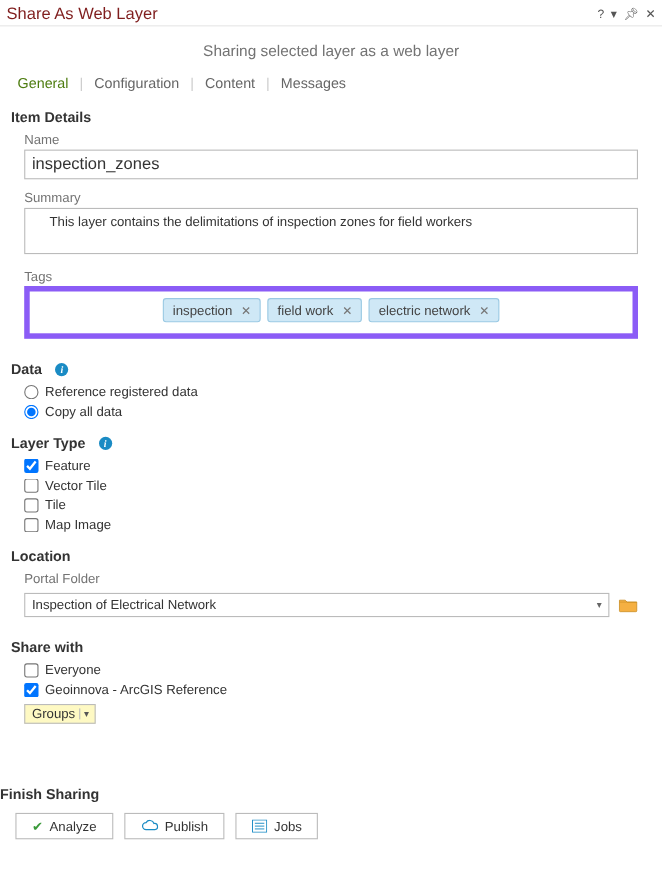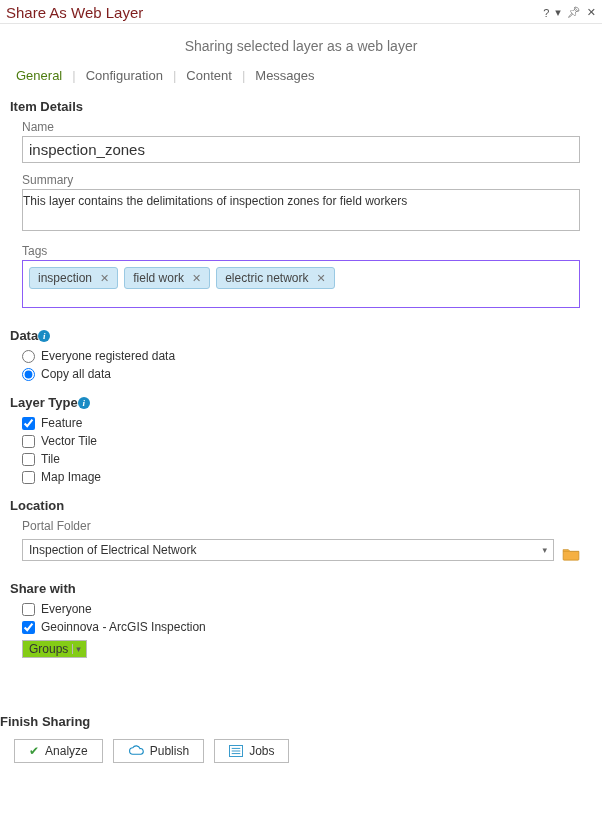--- a/index.html
+++ b/index.html
@@ -46,21 +46,21 @@
   }
   .tab { padding: 4px 10px; cursor: pointer; }
   .tab.active { color: #4d7c0f; }
   .tab-sep { color: #ccc; }
   .section-head {
     font-weight: 600;
     font-size: 13px;
     color: #333;
     padding: 12px 10px 4px 10px;
   }
-  .section-head.with-info { display: flex; align-items: center; gap: 0; }
+  .section-head.with-info { display: flex; align-items: center; gap: 12px; }
   .info-icon {
     display: inline-flex;
     width: 12px; height: 12px;
     border-radius: 50%;
     background: #1a8bc4;
     color: #fff;
     font-size: 9px;
     font-weight: bold;
     align-items: center;
     justify-content: center;
@@ -73,36 +73,37 @@
     width: 100%;
     border: 1px solid #bbb;
     padding: 4px 6px;
     font-family: inherit;
     font-size: 15px;
     color: #333;
   }
   .textarea {
     width: 100%;
     border: 1px solid #bbb;
-    padding: 4px 0;
+    padding: 4px 22px;
     font-family: inherit;
     font-size: 12px;
     color: #333;
     height: 42px;
     resize: none;
   }
   .tags-box {
     width: 100%;
-    border: 1px solid #8b5cf6;
+    border: 5px solid #8b5cf6;
     padding: 6px;
     min-height: 48px;
     display: flex;
     flex-wrap: wrap;
     gap: 6px;
     align-content: flex-start;
+    justify-content: center;
   }
   .tag-chip {
     display: inline-flex;
     align-items: center;
     gap: 8px;
     background: #cfe8f6;
     border: 1px solid #9ac9e3;
     border-radius: 3px;
     padding: 3px 8px;
     color: #444;
@@ -112,21 +113,21 @@
   .radio-row, .check-row {
     display: flex;
     align-items: center;
     gap: 6px;
     padding: 2px 22px;
     color: #333;
   }
   .radio-row input, .check-row input { margin: 0; }
   .select-row {
     display: flex;
-    align-items: flex-end;
+    align-items: center;
     gap: 8px;
     padding: 2px 22px 8px 22px;
   }
   .select {
     flex: 1;
     border: 1px solid #bbb;
     padding: 3px 6px;
     font-family: inherit;
     font-size: 12px;
     background: #fff;
@@ -137,21 +138,21 @@
   }
   .select .caret { color: #666; font-size: 9px; }
   .folder-icon {
     width: 18px; height: 14px;
     cursor: pointer;
   }
   .groups-dd {
     display: inline-flex;
     align-items: center;
     border: 1px solid #bbb;
-    background: #84cc16;
+    background: #fef9c3;
     padding: 1px 2px 1px 6px;
     margin-left: 22px;
     cursor: pointer;
     gap: 4px;
     font-size: 12px;
   }
   .groups-dd .caret-box {
     border-left: 1px solid #bbb;
     padding: 0 3px;
     font-size: 9px;
@@ -235,21 +236,21 @@
     </span>
   </div>
 </div>
 
 <div class="section-head with-info">
   <span>Data</span>
   <span class="info-icon">i</span>
 </div>
 <label class="radio-row">
   <input type="radio" name="dataopt" style="">
-  <span>Everyone registered data</span>
+  <span>Reference registered data</span>
 </label>
 <label class="radio-row">
   <input type="radio" name="dataopt" checked="" style="">
   <span>Copy all data</span>
 </label>
 
 <div class="section-head with-info">
   <span>Layer Type</span>
   <span class="info-icon">i</span>
 </div>
@@ -287,21 +288,21 @@
   </span>
 </div>
 
 <div class="section-head">Share with</div>
 <label class="check-row">
   <input type="checkbox" style="">
   <span>Everyone</span>
 </label>
 <label class="check-row">
   <input type="checkbox" checked="" style="">
-  <span>Geoinnova - ArcGIS Inspection</span>
+  <span>Geoinnova - ArcGIS Reference</span>
 </label>
 <div style="padding:4px 0 0 0;">
   <span class="groups-dd">
     <span>Groups</span>
     <span class="caret-box">▾</span>
   </span>
 </div>
 
 <div class="bottom">
   <div class="section-head" style="padding-left:0;">Finish Sharing</div>

